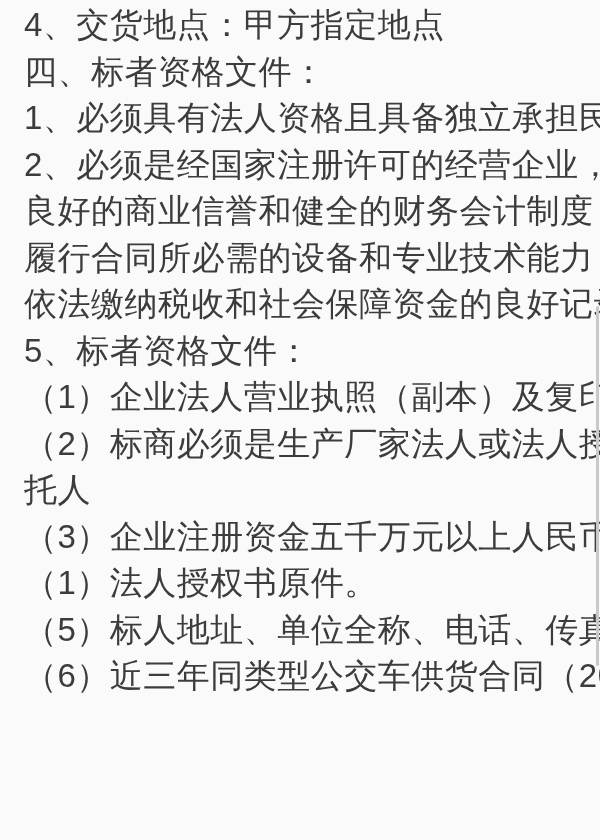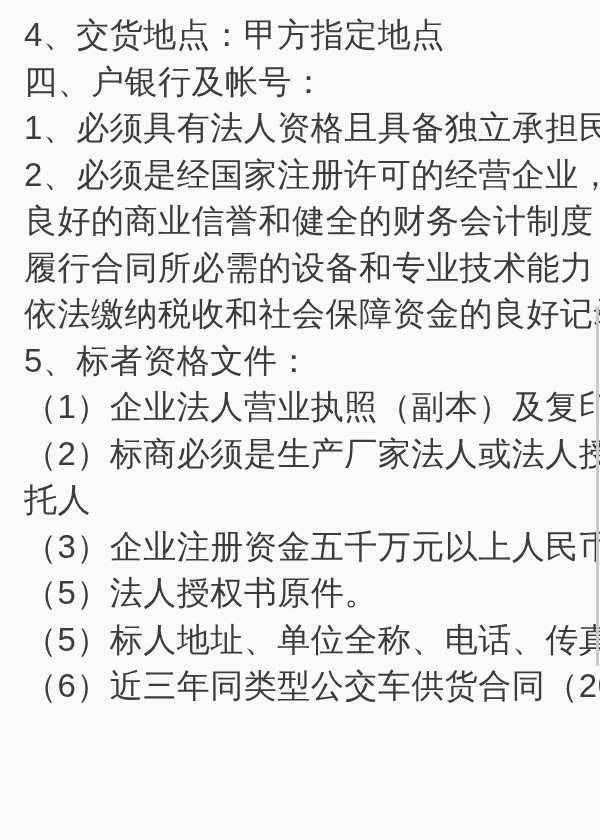--- a/index.html
+++ b/index.html
@@ -13,21 +13,21 @@
     position: relative;
     background: var(--bg, #fafafa);
     font-family: "Liberation Sans", sans-serif;
   }
   .doc {
     position: absolute;
     top: 0;
     left: 0;
     right: 0;
     bottom: 0;
-    padding: 12px 8px 0 24px;
+    padding: 2px 8px 0 24px;
     box-sizing: border-box;
   }
   .doc-line {
     font-size: 33px;
     line-height: 46.5px;
     height: 46.5px;
     color: var(--fg, #3c3c3c);
     white-space: nowrap;
     letter-spacing: 0.5px;
     font-weight: 400;
@@ -40,29 +40,29 @@
     height: 360px;
     border-radius: 2px;
     background: var(--sb, #c9c9c9);
   }
 </style>
 </head>
 <body>
 
 <div class="doc">
   <div class="doc-line">4、交货地点：甲方指定地点</div>
-  <div class="doc-line">四、户银行及帐号：</div>
+  <div class="doc-line">四、标者资格文件：</div>
   <div class="doc-line">1、必须具有法人资格且具备独立承担民事责</div>
   <div class="doc-line">2、必须是经国家注册许可的经营企业，具有</div>
   <div class="doc-line">良好的商业信誉和健全的财务会计制度；具有</div>
   <div class="doc-line">履行合同所必需的设备和专业技术能力；具有</div>
   <div class="doc-line">依法缴纳税收和社会保障资金的良好记录。</div>
   <div class="doc-line">5、标者资格文件：</div>
   <div class="doc-line">（1）企业法人营业执照（副本）及复印件</div>
   <div class="doc-line">（2）标商必须是生产厂家法人或法人授权委</div>
   <div class="doc-line">托人</div>
   <div class="doc-line">（3）企业注册资金五千万元以上人民币。</div>
-  <div class="doc-line">（5）法人授权书原件。</div>
+  <div class="doc-line">（1）法人授权书原件。</div>
   <div class="doc-line">（5）标人地址、单位全称、电话、传真、开</div>
   <div class="doc-line">（6）近三年同类型公交车供货合同（200万元</div>
 </div>
 
 <div class="scrollbar-thumb"></div>
 
 </body></html>

